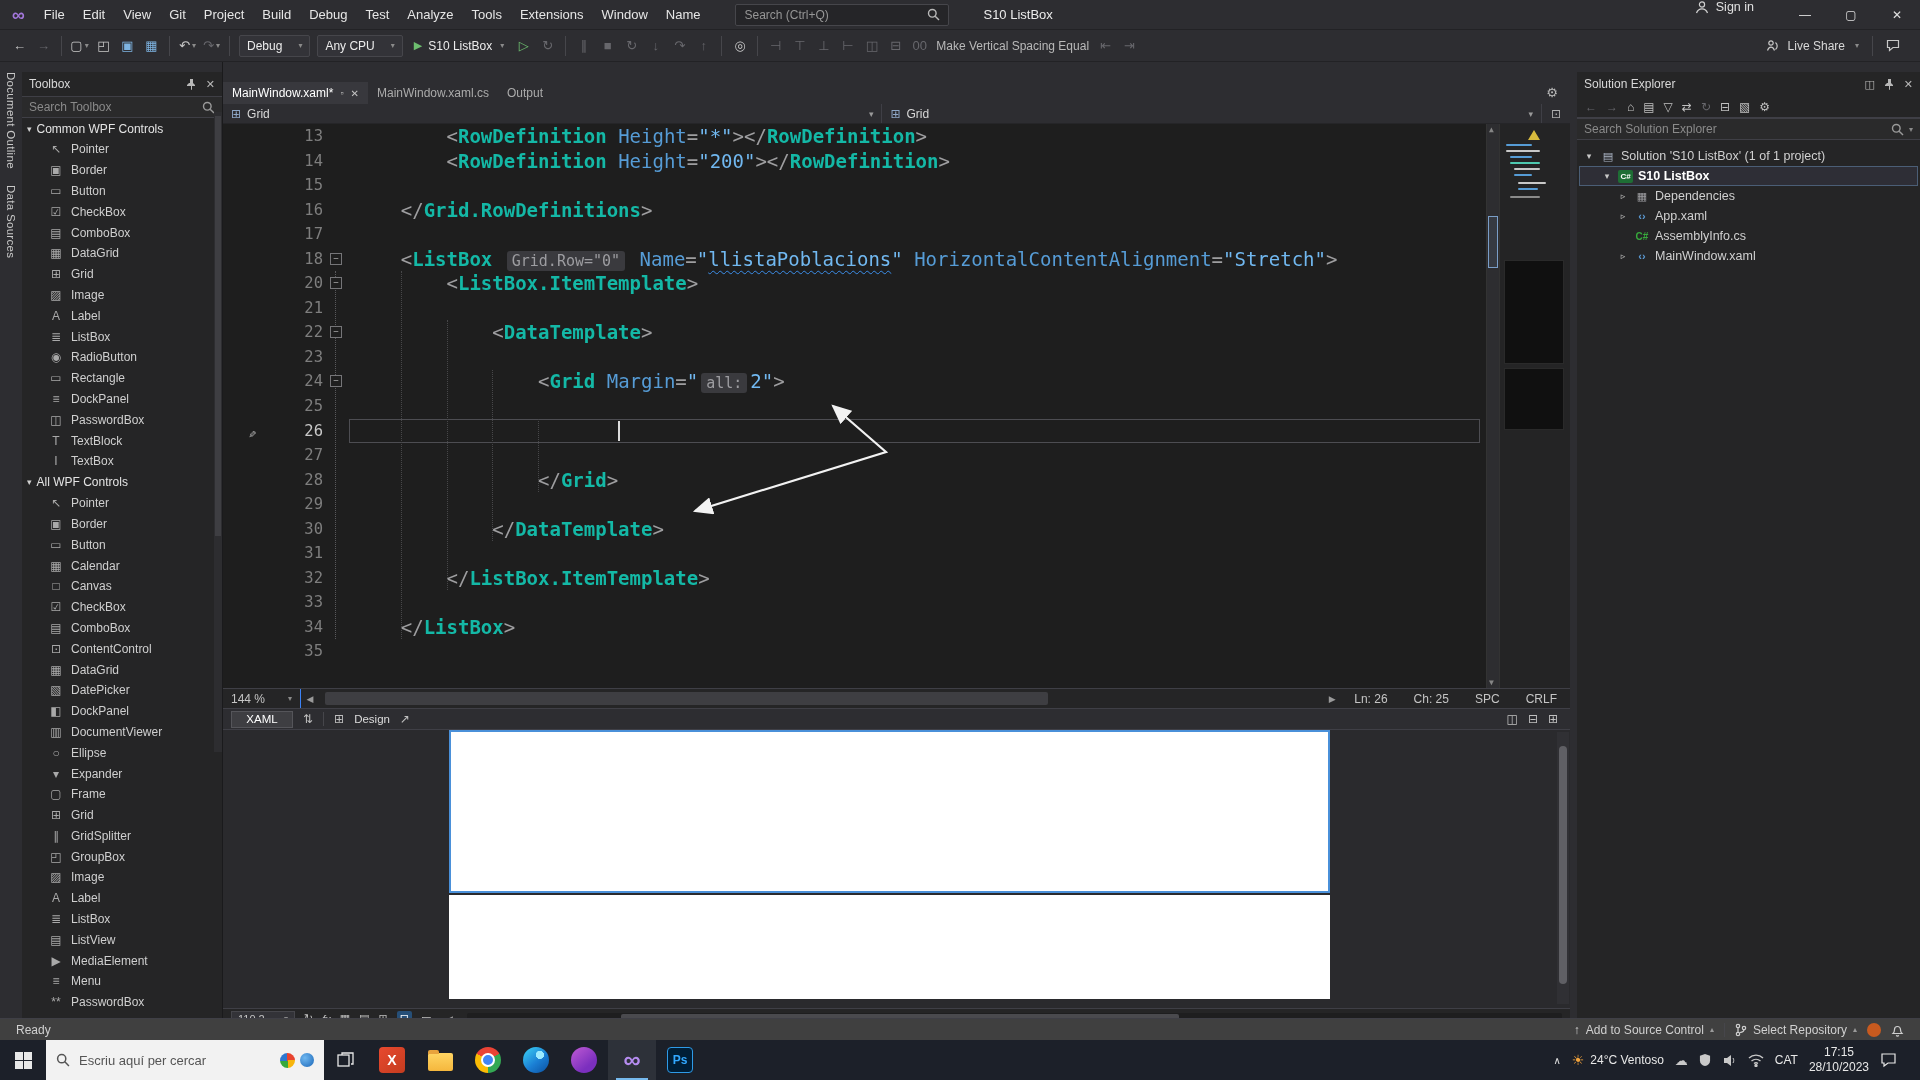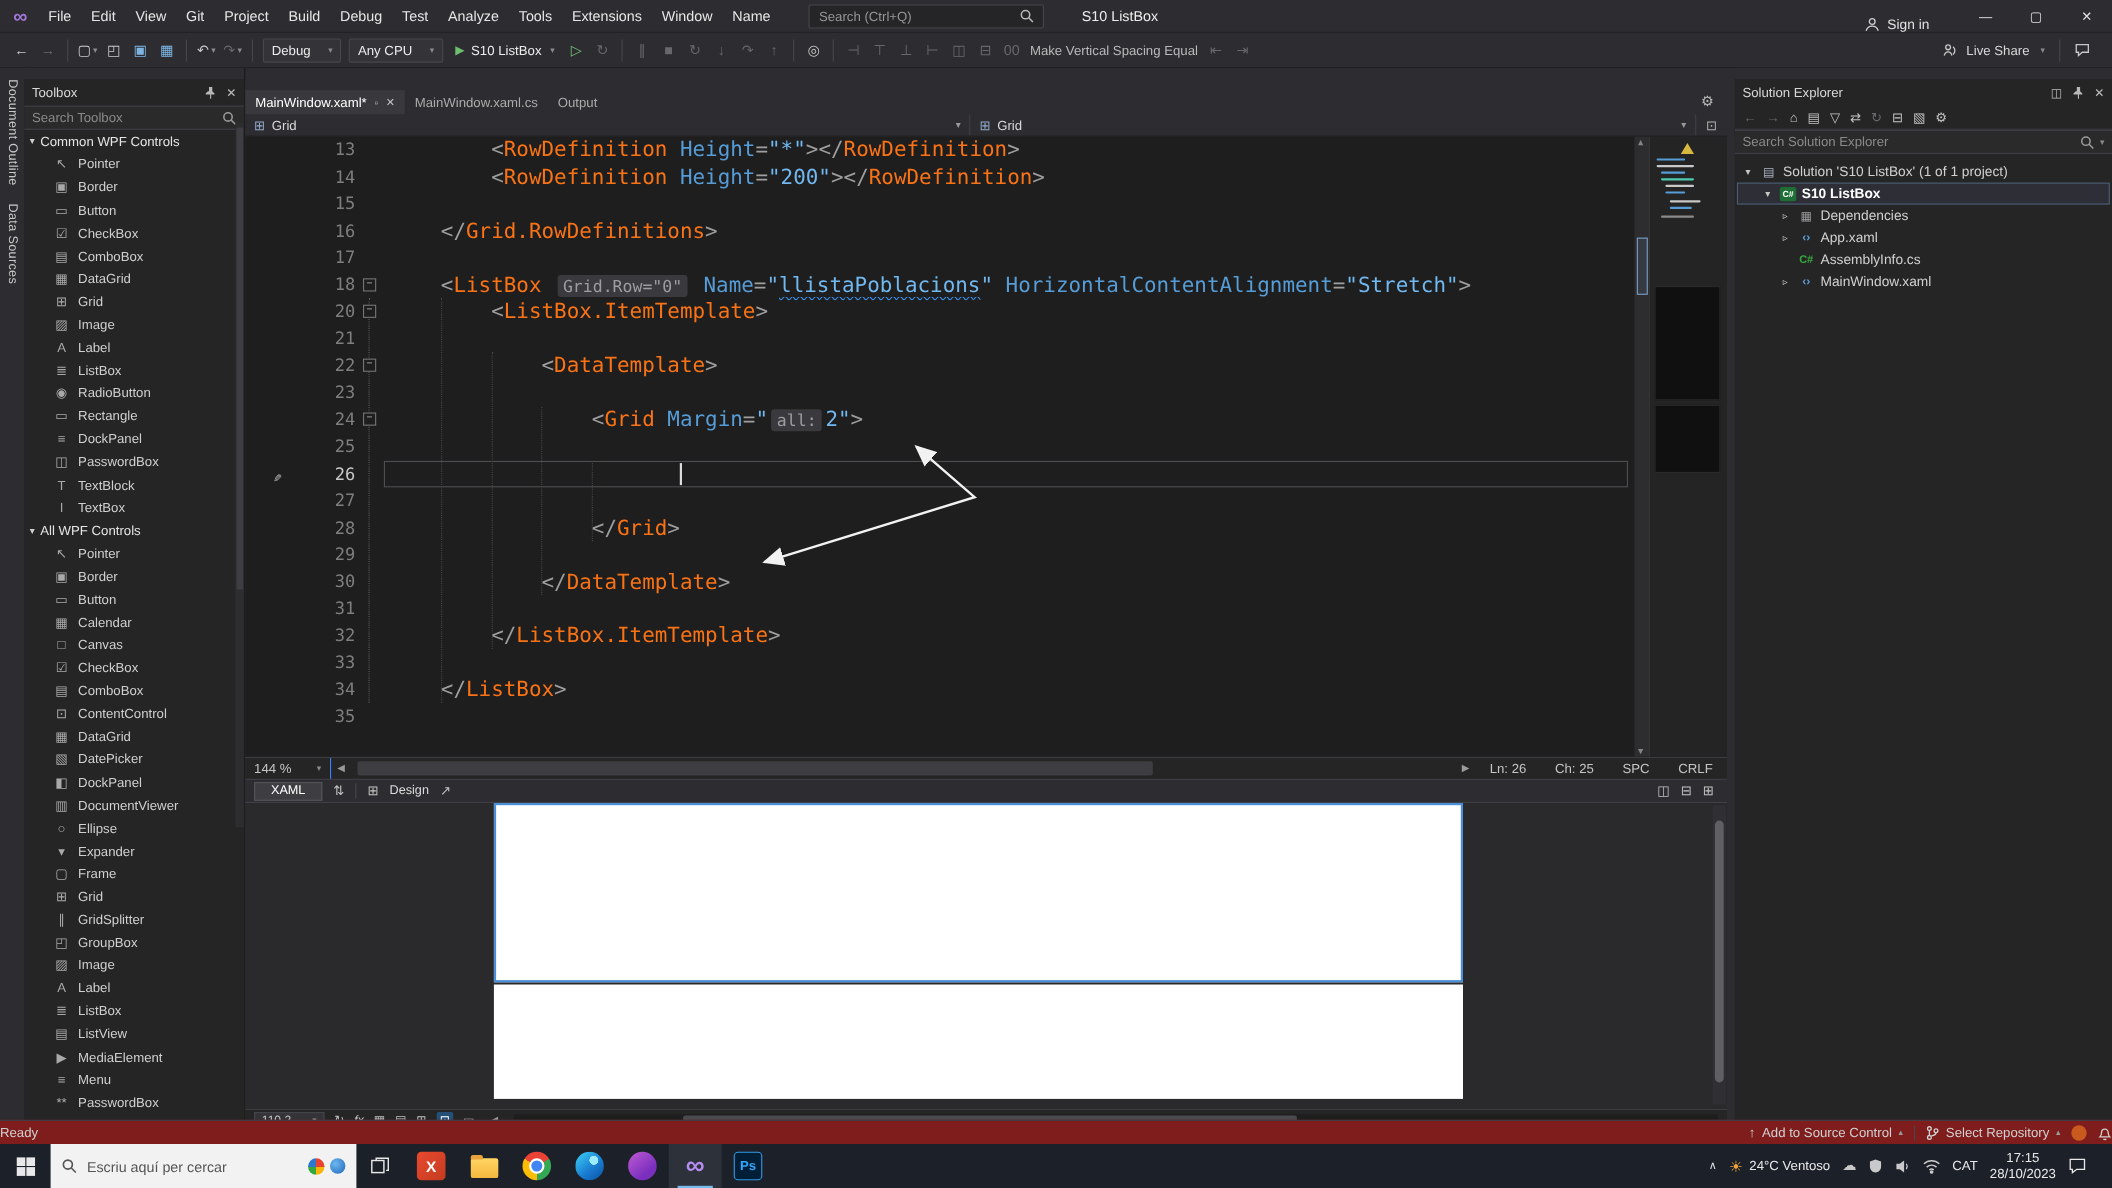--- a/index.html
+++ b/index.html
@@ -7,21 +7,21 @@
 #root{position:relative;width:1920px;height:1080px;background:#2D2D31;overflow:hidden;
   color:#DCDCDC;font-family:"Liberation Sans","DejaVu Sans",sans-serif;font-size:13px}
 
 
 .titlebar{position:absolute;left:0;top:0;width:100%;height:30px;display:flex;align-items:center;background:#2D2D31;border-bottom:1px solid #222225}
 .vs-logo{color:#A377DB;font-size:18px;font-weight:700;padding:0 10px 0 12px;line-height:30px}
 .menubar{display:flex}
 .menu-item{padding:6px 9px;font-size:13px;color:#E6E6E6}
 .qsearch{margin-left:26px;width:214px;height:22px;background:#252528;border:1px solid #46464B;border-radius:2px;display:flex;align-items:center;justify-content:space-between;padding:0 8px;color:#969696;font-size:12px}
 .win-title{margin-left:34px;font-size:13px;color:#ECECEC;white-space:nowrap}
-.tb-right{margin-left:auto;display:flex;align-items:flex-end;height:100%}
+.tb-right{margin-left:auto;display:flex;align-items:flex-start;height:100%}
 .signin{display:flex;gap:7px;margin-right:28px;font-size:12.5px;color:#E0E0E0;align-items:center}
 .winbtn{width:46px;height:100%;display:flex;align-items:center;justify-content:center;font-size:12px;color:#E0E0E0}
 
 
 .toolbar{position:absolute;left:0;top:30px;width:100%;height:32px;background:#2D2D31;border-bottom:1px solid #222225;display:flex;align-items:center;padding:0 8px}
 #tb-left{display:flex;align-items:center;gap:1px;flex:1;overflow:hidden;white-space:nowrap}
 .tb-icon{min-width:23px;height:24px;display:inline-flex;align-items:center;justify-content:center;color:#C8C8C8;font-size:13px;padding:0 2px}
 .tb-icon.dis{color:#67676C}
 .tb-caret{font-size:8px;color:#8A8A8A;margin-left:2px}
 .tb-sep{width:1px;height:20px;background:#46464B;margin:0 5px;display:inline-block}
@@ -68,21 +68,21 @@
 .code-area{position:relative;height:564px;background:#1E1E1E;overflow:hidden;font-family:"DejaVu Sans Mono","Liberation Mono",monospace;font-size:19px}
 #code-lines{position:relative;height:100%}
 .cl{display:flex;height:24.55px;line-height:24.55px;position:relative}
 .cl-margin{width:56px;flex:none;position:relative}
 .cl-num{width:44px;flex:none;text-align:right;color:#7E7E7E;font-size:15.5px}
 .cl.cur .cl-num{color:#C8C8C8}
 .cl-fold{width:26px;flex:none;display:flex;justify-content:center}
 .fold-box{width:12px;height:12px;margin-top:6px;border:1px solid #757578;color:#A8A8A8;font-size:9px;line-height:9px;text-align:center;background:#1E1E1E;z-index:2}
 .cl-text{white-space:pre;padding-left:6px}
 .tk-pl{color:#9E9EA0}
-.tk-tag{color:#f97316;font-weight:400}
+.tk-tag{color:#14b8a6;font-weight:700}
 .tk-at{color:#569CD6}
 .tk-vl{color:#71B8F0}
 .tk-vlu{color:#71B8F0;text-decoration:underline;text-decoration-style:wavy;text-decoration-color:#3B8EEA;text-decoration-thickness:1px;text-underline-offset:4px}
 .tk-hint{background:#3A3A3E;color:#9D9DA1;border-radius:3px;padding:1px 5px;margin:0 3px;font-size:15px}
 .cl.cur::after{content:"";position:absolute;left:126px;right:90px;top:0;bottom:0;border:1px solid #4D4D52;pointer-events:none}
 .caret-bar{position:absolute;left:395px;top:2px;width:2px;height:20px;background:#DCDCDC}
 .edit-marker{position:absolute;left:26px;top:3px;color:#B8B8B8;font-size:12px;transform:scaleX(-1)}
 .iguide{position:absolute;width:0;border-left:1px dotted #474749;z-index:1}
 #g1{left:178px;top:147px;height:368px}
 #g2{left:224px;top:196px;height:270px}
@@ -139,21 +139,21 @@
 .tree-row.sel{border:1px solid #4B5E76;background:#2E2E36;color:#fff;font-weight:700}
 .tr-arrow{width:12px;text-align:center;font-size:9px;color:#C8C8C8;flex:none}
 .tr-ic{width:16px;text-align:center;font-size:11px;flex:none}
 .ic-sol{color:#AEB8C8}
 .ic-deps{color:#9E9EA2}
 .ic-xaml{color:#5B9BD5;font-weight:700;font-size:11px}
 .ic-cs{color:#37A93C;font-weight:700;font-size:10px}
 .ic-proj{background:#1E6E35;color:#fff;font-size:8px;width:15px;height:13px;border-radius:2px;display:inline-flex;align-items:center;justify-content:center;font-weight:700;flex:none}
 
 
-.vstatus{position:absolute;left:0;top:1018px;width:100%;height:22px;background:#7f1d1d;border-top:1px solid #3F3F46;display:flex;align-items:center;padding:0 0;font-size:12px;color:#D0D0D0}
+.vstatus{position:absolute;left:0;top:1018px;width:100%;height:22px;background:#404040;border-top:1px solid #3F3F46;display:flex;align-items:center;padding:0 16px;font-size:12px;color:#D0D0D0}
 .vs-right{margin-left:auto;display:flex;align-items:center;gap:10px}
 .vsr-item{display:flex;align-items:center;gap:6px}
 .vs-sep{width:1px;height:14px;background:#46464B}
 .caret-up{font-size:8px;color:#9A9A9A}
 .badge-orange{width:14px;height:14px;border-radius:50%;background:#C85A1F;display:inline-block}
 
 
 .taskbar{position:absolute;left:0;top:1040px;width:100%;height:40px;background:#1C2029;display:flex;align-items:stretch}
 .tb-start{width:46px;display:flex;align-items:center;justify-content:center}
 .tb-search{width:278px;background:#F2F2F2;display:flex;align-items:center;gap:9px;padding:0 10px;color:#555;font-size:13px}

